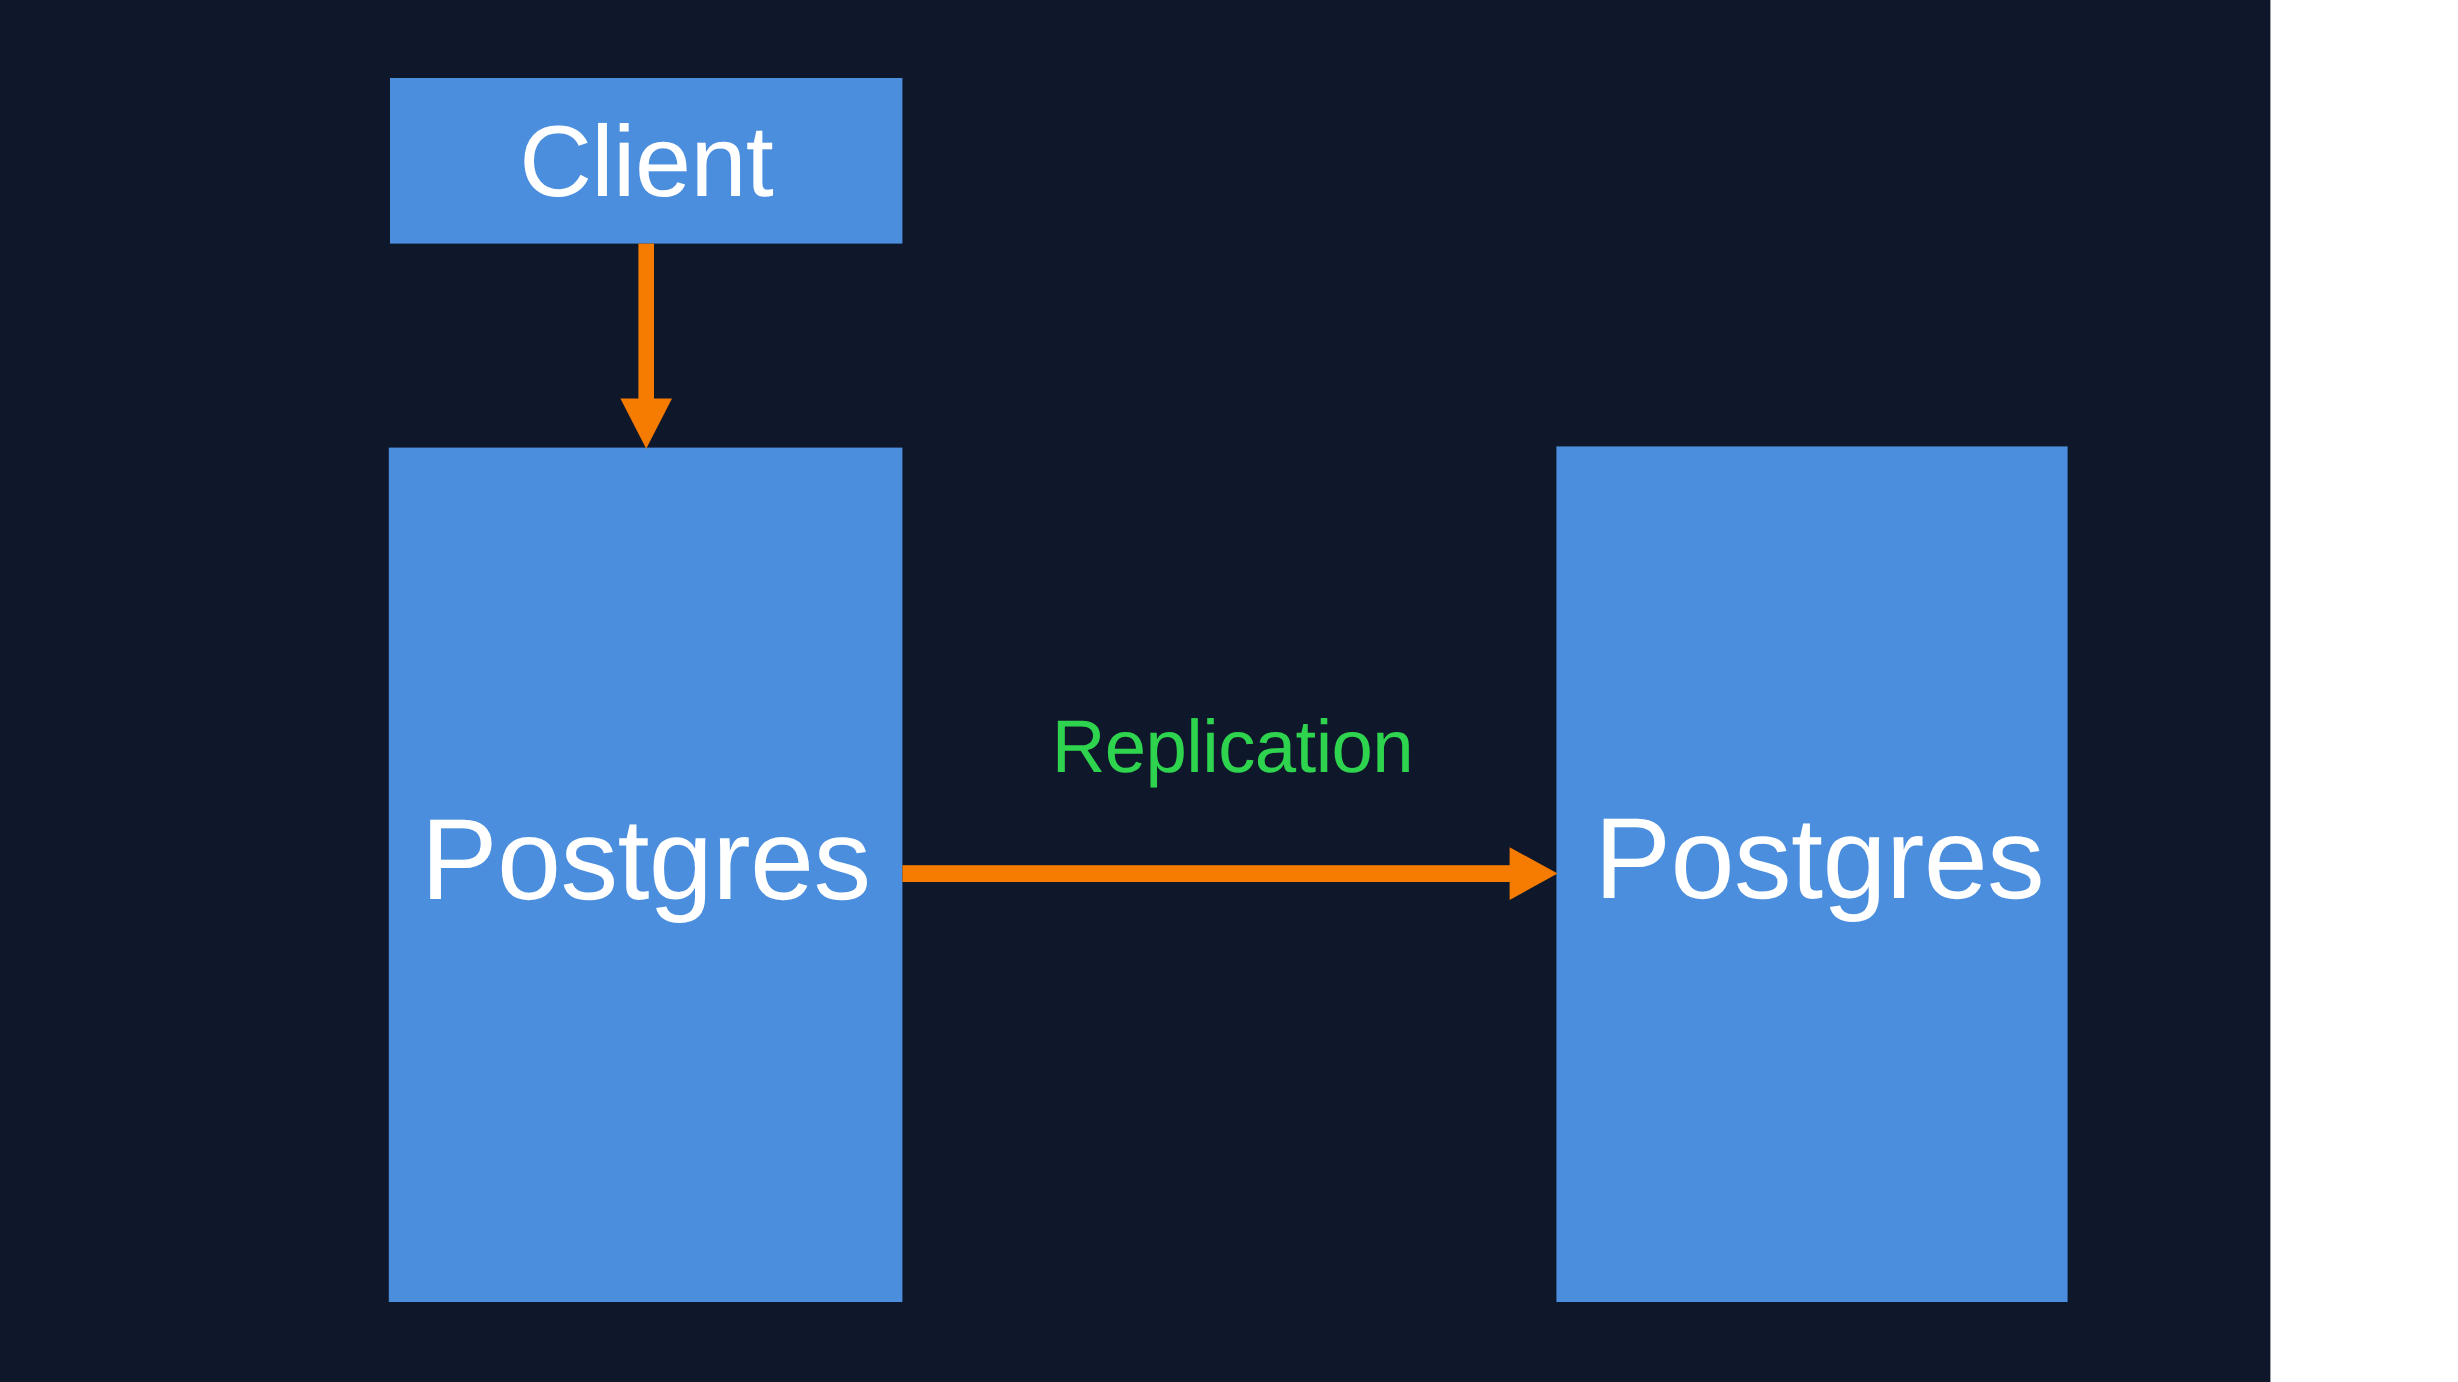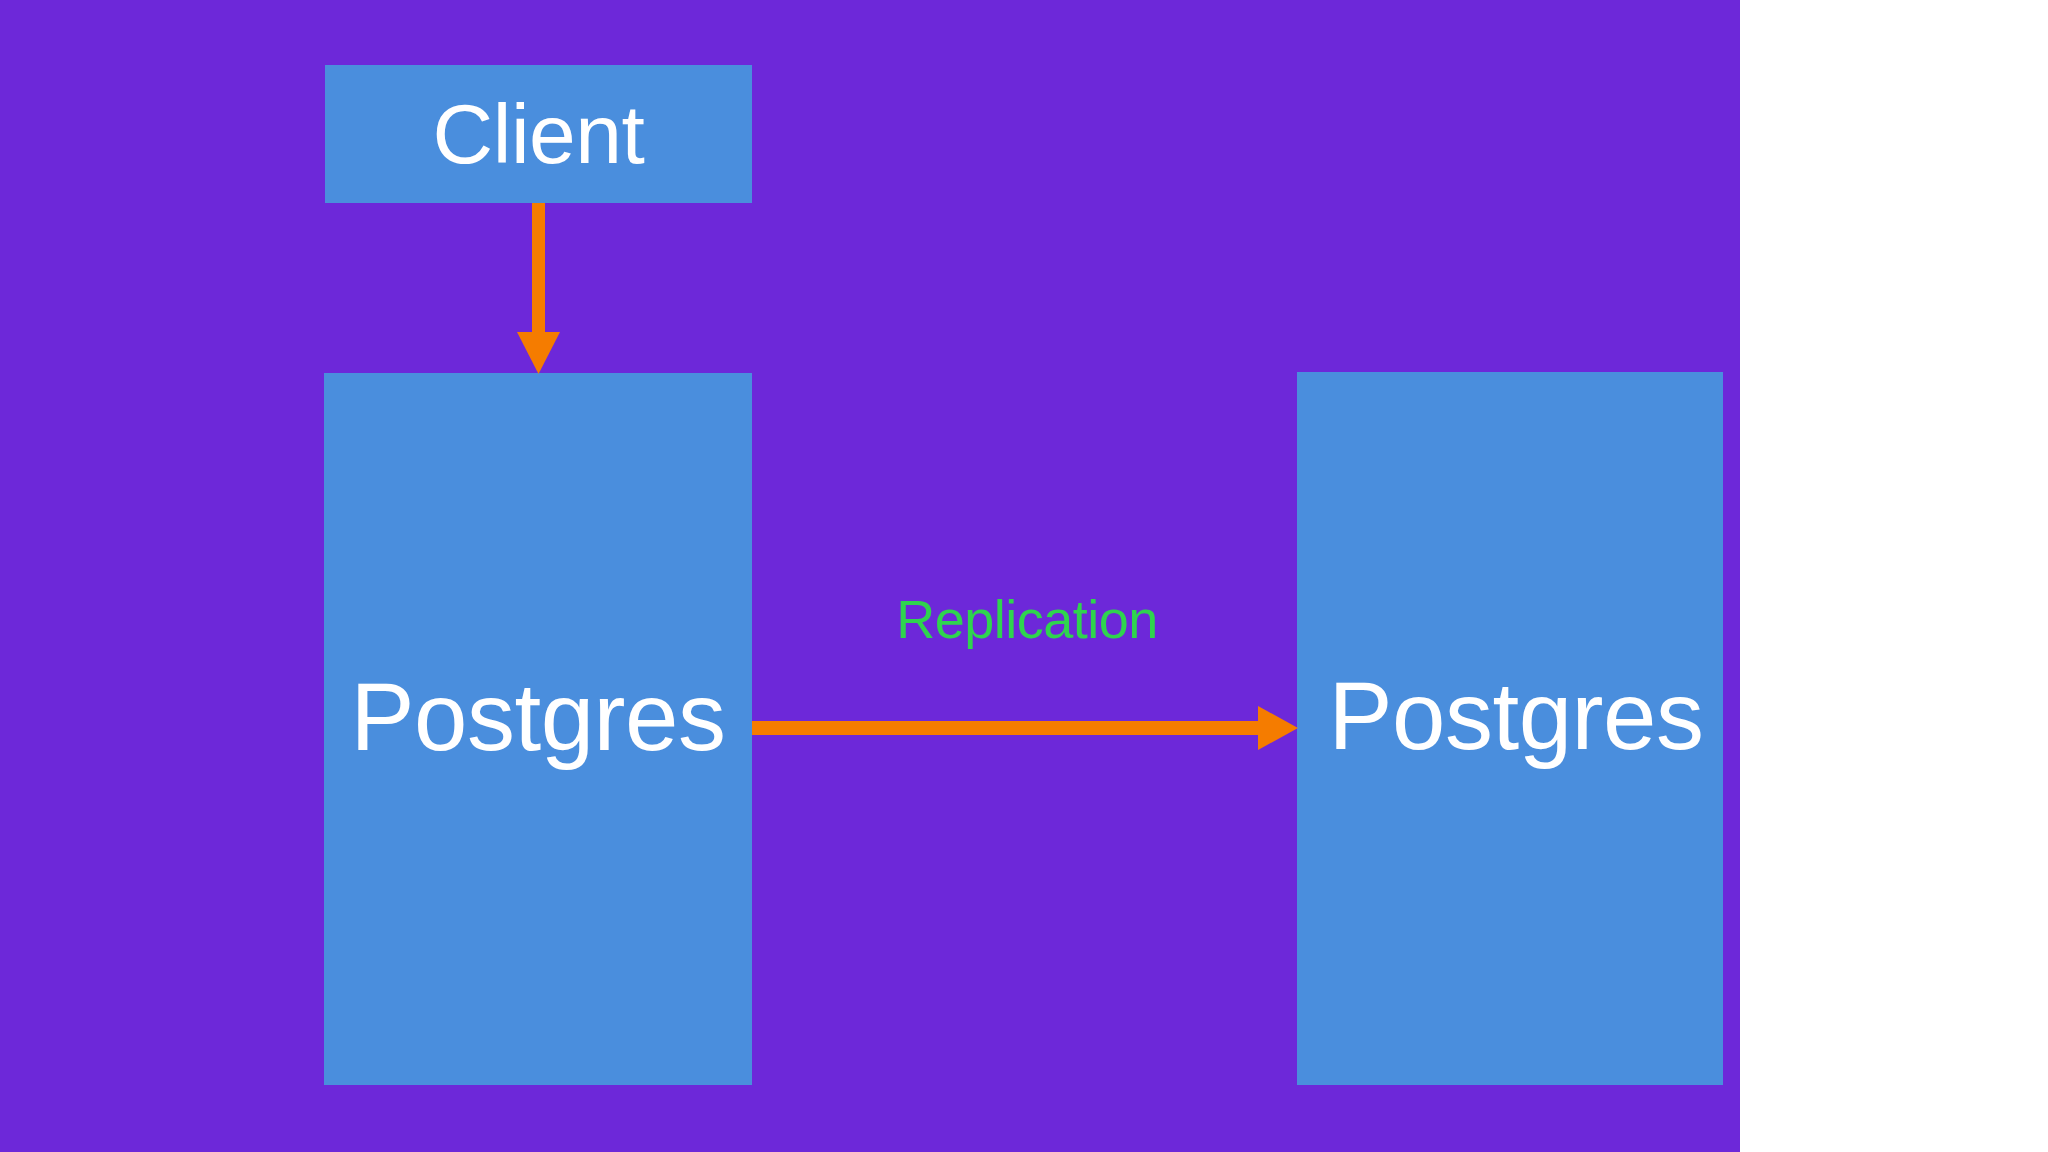--- a/index.html
+++ b/index.html
@@ -6,23 +6,23 @@
   html, body {
     margin: 0;
     padding: 0;
     background: #ffffff;
   }
   body {
     font-family: "Liberation Sans", sans-serif;
   }
   #canvas {
     position: relative;
-    width: 1740px;
+    width: 1892px;
     height: 1152px;
-    background: #6d28d9;
+    background: #0f172a;
     overflow: hidden;
   }
 
   
   .node {
     position: absolute;
     box-sizing: border-box;
     display: flex;
     align-items: center;
     justify-content: center;
@@ -84,21 +84,21 @@
 
   
   #replication-label {
     position: absolute;
     left: 812px;
     top: 592px;
     width: 430px;
     text-align: center;
     color: #2fd44e;
     font-family: "Liberation Sans", sans-serif;
-    font-size: 54px;
+    font-size: 62px;
     line-height: 1;
     letter-spacing: -0.5px;
     white-space: nowrap;
   }
 </style>
 </head>
 <body>
 
 <div id="canvas">
 

